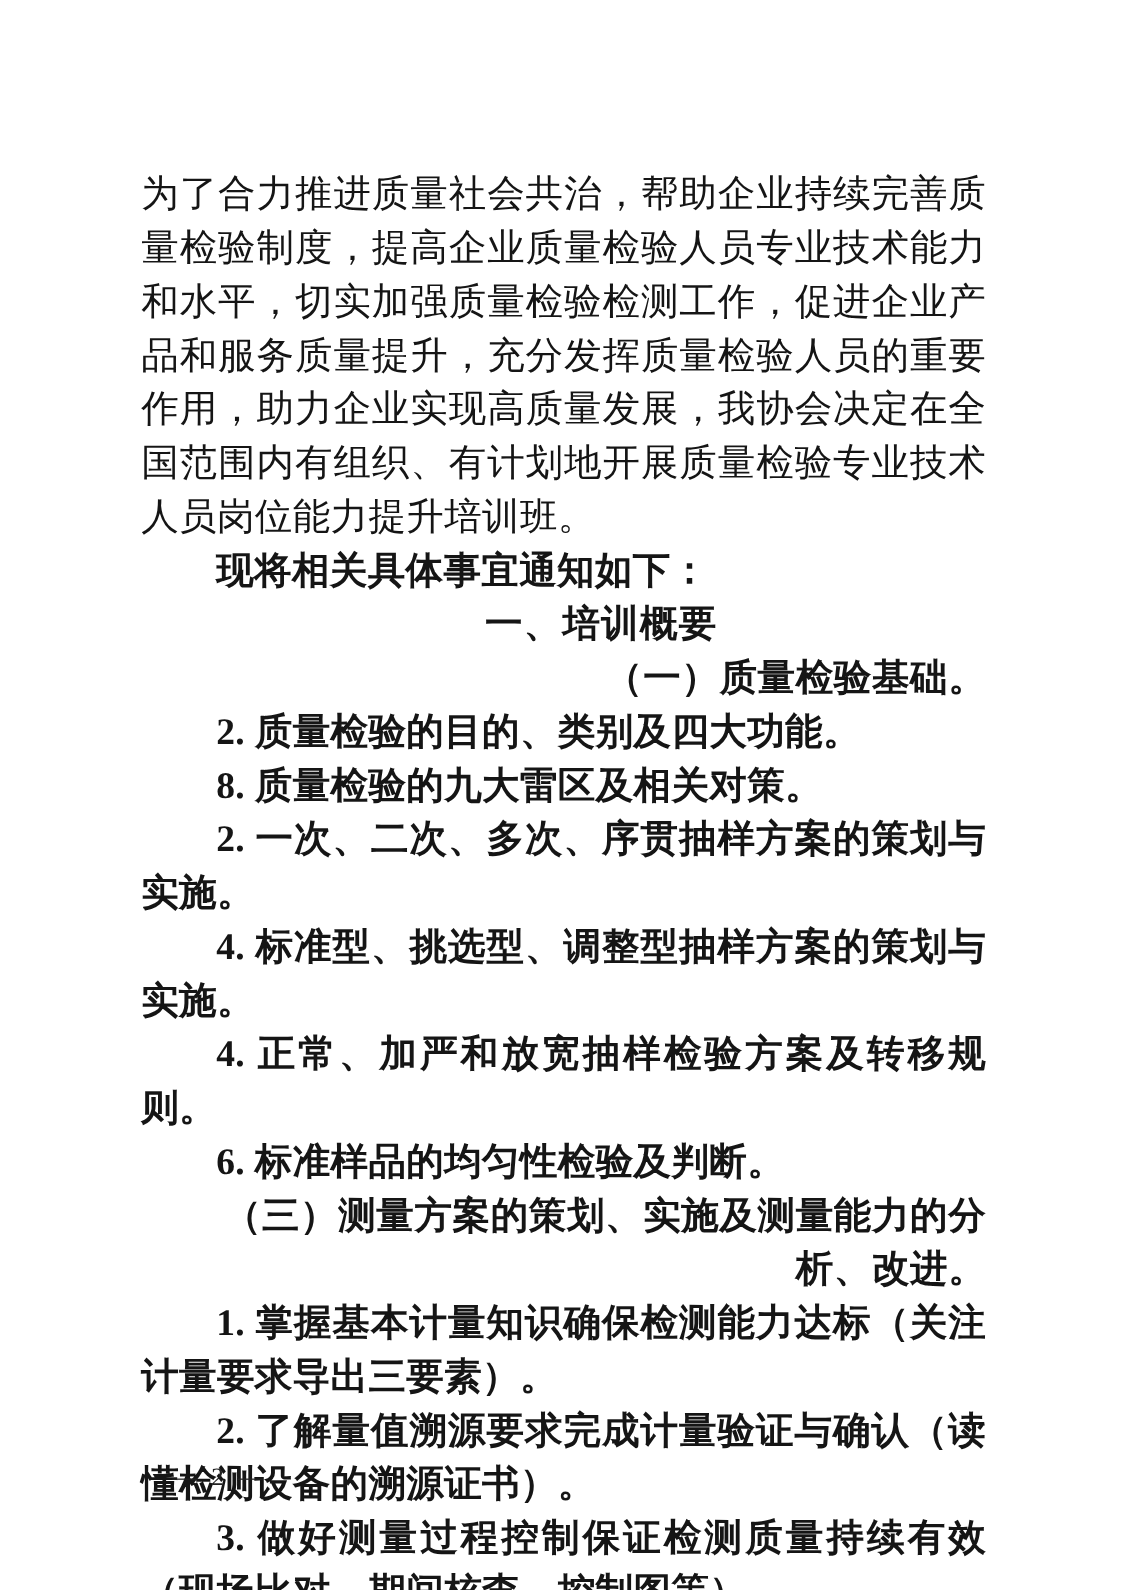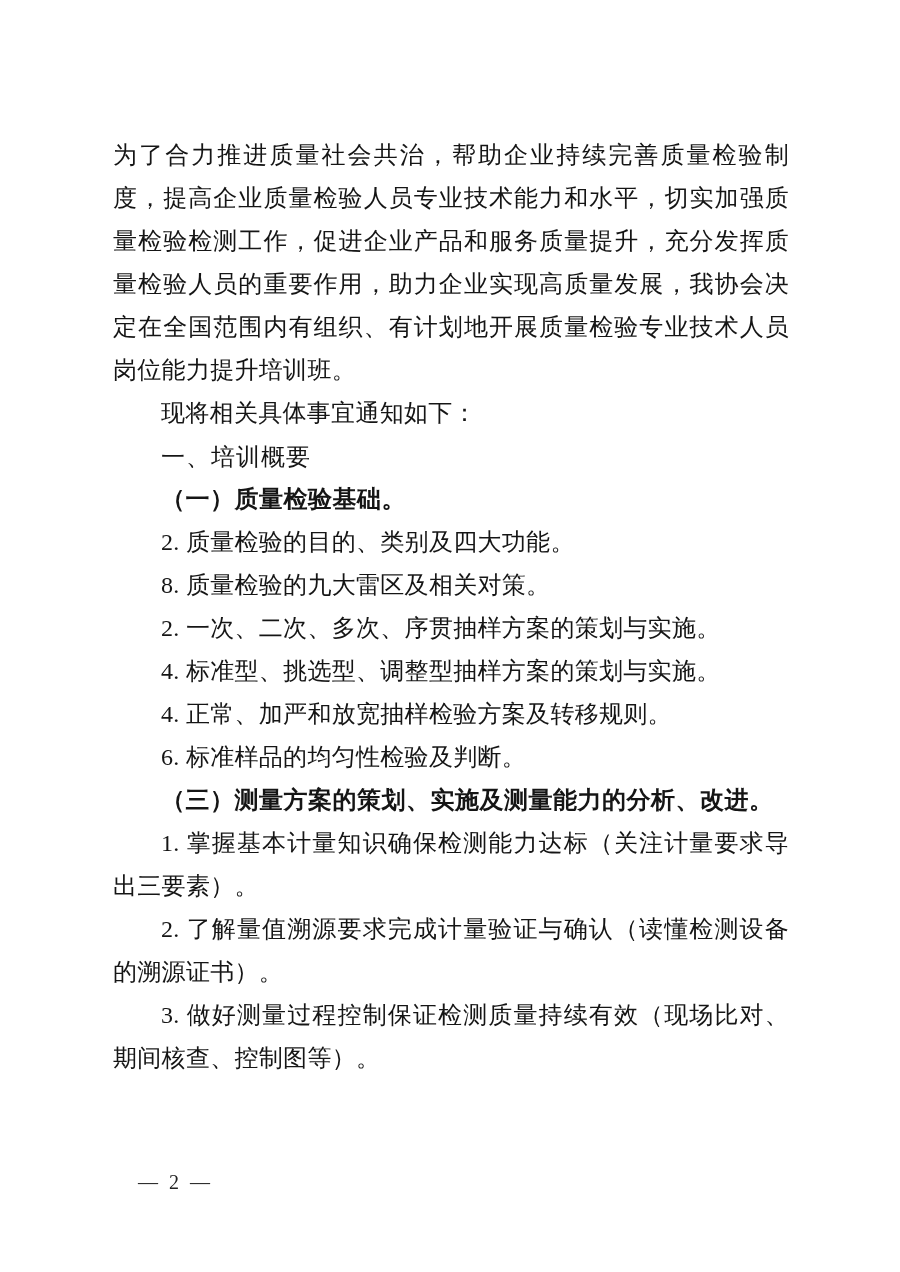--- a/index.html
+++ b/index.html
@@ -17,39 +17,40 @@
     color: #151515;
   }
   .content {
     position: absolute;
     left: 113px;
     top: 134px;
     width: 676px;
   }
   .blk {
     margin: 0;
-    font-size: 24px;
+    font-size: 30px;
     line-height: 43px;
     text-align: justify;
     font-family: "Liberation Serif", "DejaVu Serif", serif;
     color: #151515;
     letter-spacing: 0.3px;
   }
   .blk.indent {
     text-indent: 2em;
+    font-weight: bold;
   }
   .blk.heading-sans {
-    font-weight: 400;
+    font-weight: 700;
     font-family: "Liberation Sans", "DejaVu Sans", sans-serif;
-    text-align: left;
+    text-align: center;
     letter-spacing: 1px;
   }
   .blk.heading-kai {
     font-weight: 700;
-    text-align: left;
+    text-align: right;
     letter-spacing: 0.5px;
   }
   .footer-page-number {
     position: absolute;
     left: 138px;
     top: 1170px;
     font-size: 20px;
     line-height: 24px;
     color: #222222;
     letter-spacing: 3px;

